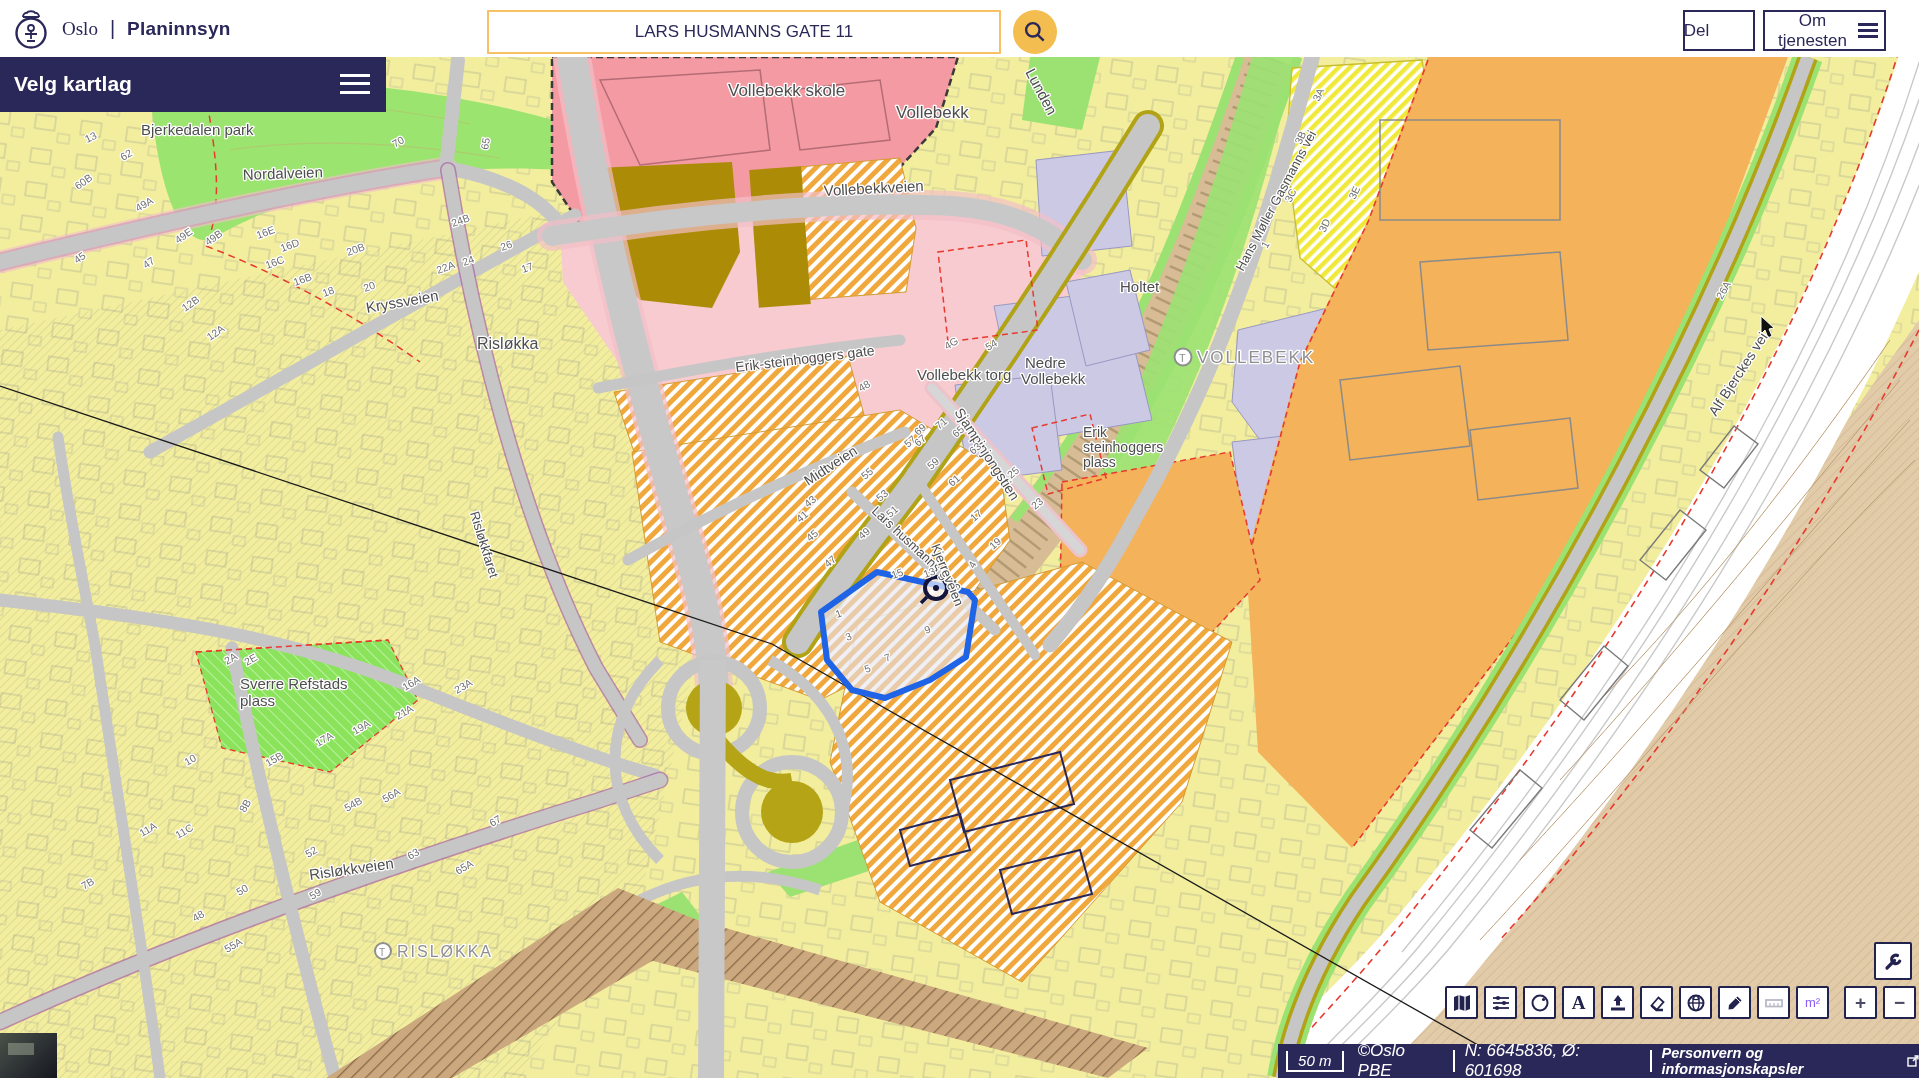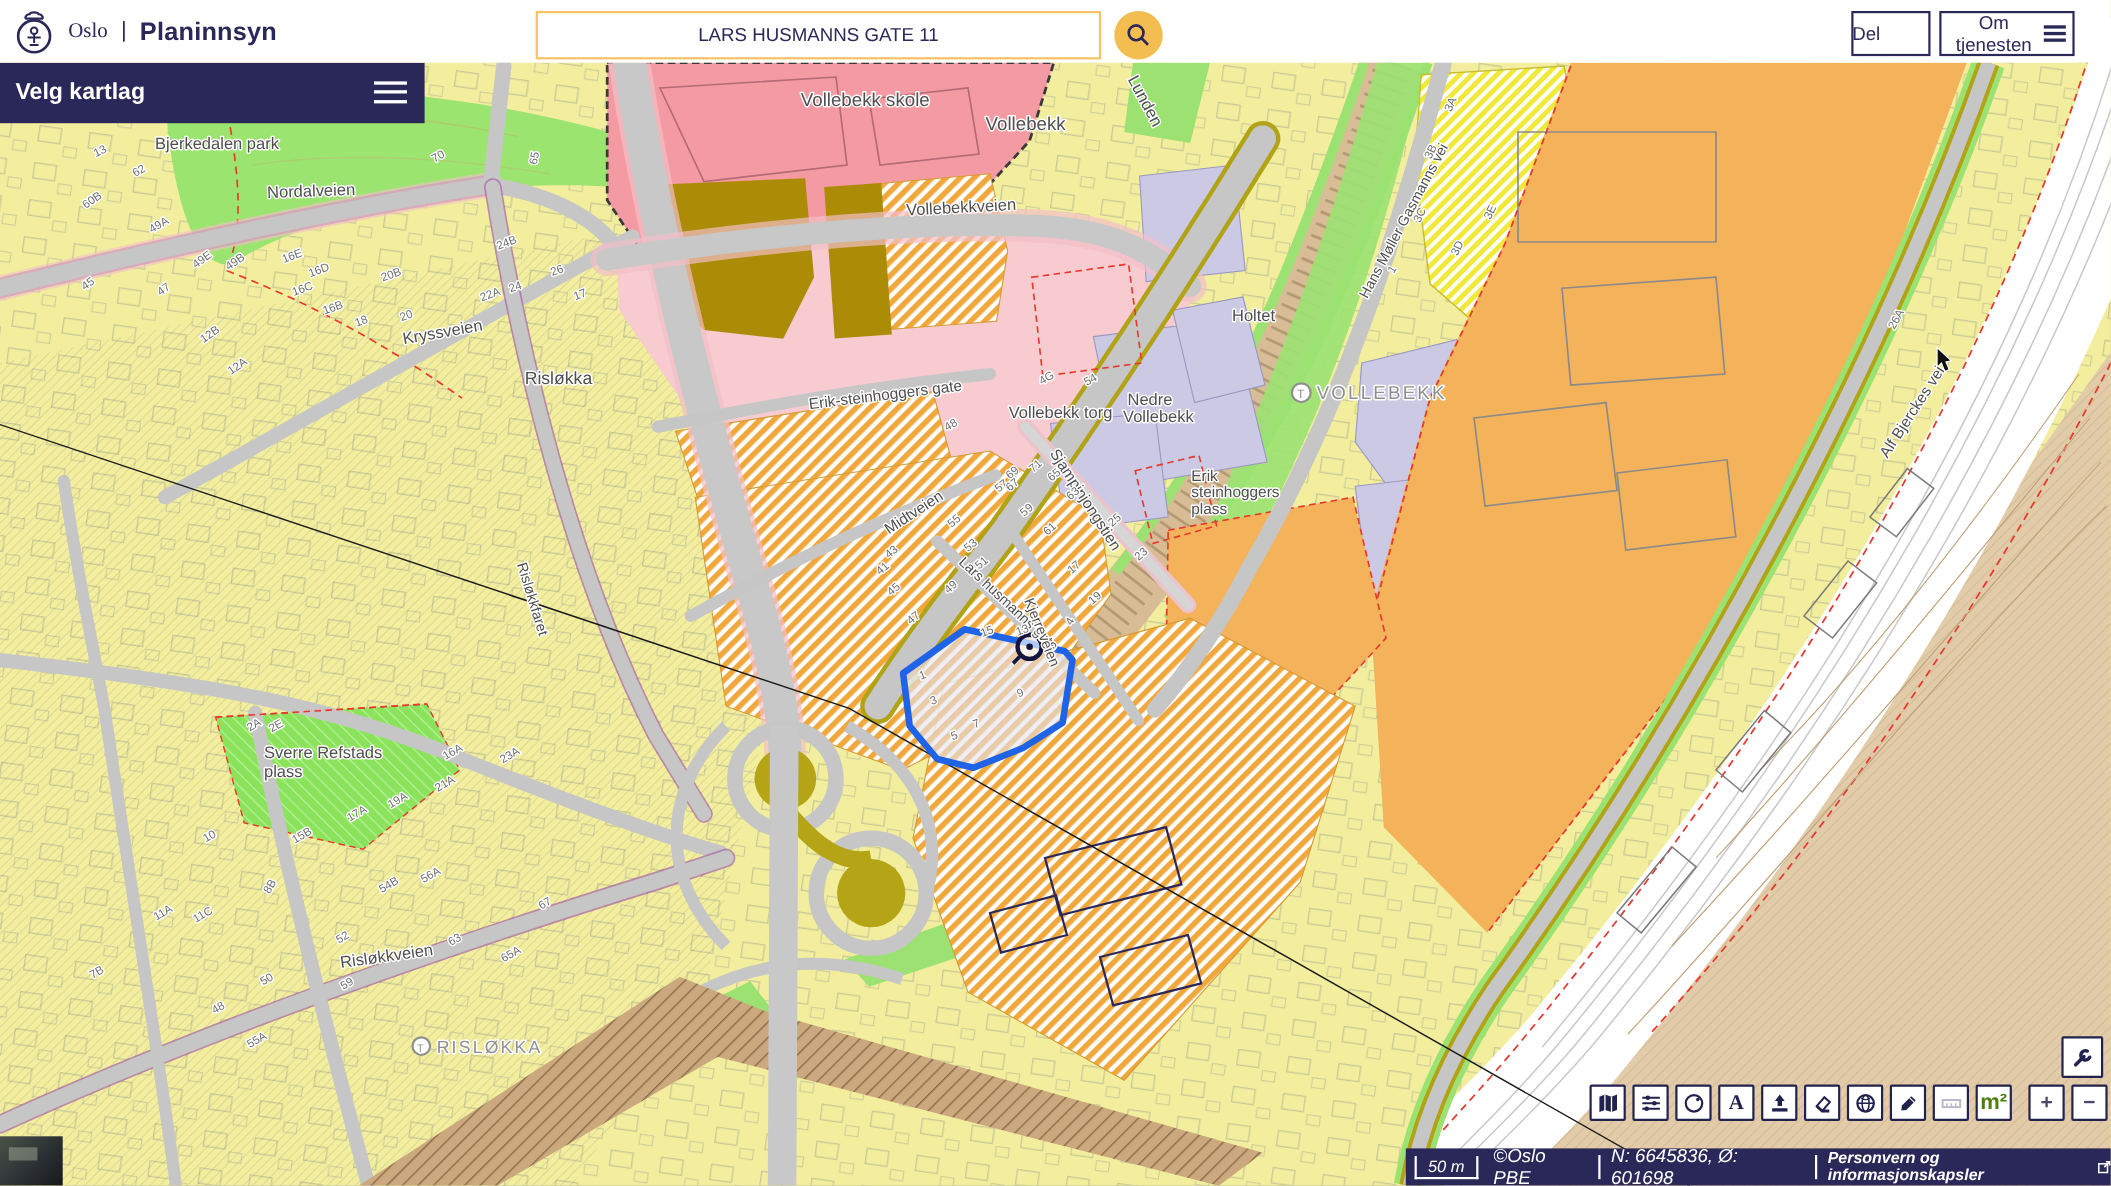--- a/index.html
+++ b/index.html
@@ -7,21 +7,21 @@
   .stage{position:relative;width:1919px;height:1078px;overflow:hidden;background:#F2EE9E;
          font-family:"Liberation Sans",sans-serif;}
   svg text{font-family:"Liberation Sans",sans-serif;}
   .mlab{paint-order:stroke;stroke:#ffffff;stroke-width:2.6px;stroke-linejoin:round;}
   
   .hdr{position:absolute;top:0;left:0;width:1919px;height:57px;background:#fff;z-index:30;
        display:flex;align-items:center;}
   .brand{display:flex;align-items:center;gap:10px;margin-left:10px;color:#2A2859;}
   .brand .city{font-size:19px;font-family:Liberation Serif, serif;}
   .brand .sep{color:#2A2859;font-size:20px;margin:0 2px;}
-  .brand .app{font-size:23px;font-weight:700;letter-spacing:.2px;}
+  .brand .app{font-size:19px;font-weight:700;letter-spacing:.2px;}
   .searchwrap{position:absolute;left:487px;top:10px;display:flex;align-items:center;}
   .searchbox{width:514px;height:44px;border:2px solid #F8C163;background:#fff;color:#2A2859;
              font-size:17px;padding:0 14px;outline:none;font-family:"Liberation Sans",sans-serif;text-align:center;}
   .searchbtn{width:44px;height:44px;border-radius:50%;background:#F3BD4F;border:none;margin-left:12px;
              display:flex;align-items:center;justify-content:center;cursor:pointer;}
   .hbtn{position:absolute;top:10px;height:41px;background:#fff;border:2px solid #2A2859;color:#2A2859;
         font-size:17px;display:flex;align-items:center;justify-content:center;gap:8px;cursor:pointer;
         font-family:"Liberation Sans",sans-serif;}
   .hbtn.del{left:1683px;width:72px;gap:45px;}
   .hbtn.about{left:1763px;width:123px;gap:4px;}
@@ -32,21 +32,21 @@
   .panel .ttl{color:#fff;font-size:21px;font-weight:700;}
   .wlines span{display:block;width:30px;height:3px;background:#fff;margin:5.5px 0;}
   
   .toolrow{position:absolute;left:1445px;top:986px;display:flex;z-index:25;}
   .tbtn{width:33px;height:33px;background:#fff;border:2.5px solid #22224E;border-radius:2px;
         margin-right:6px;display:flex;align-items:center;justify-content:center;padding:0;cursor:pointer;
         color:#22224E;font-family:"Liberation Sans",sans-serif;}
   .tbtn.zin{margin-left:9px;}
   .tbtn .big{font-size:19px;color:#4A4A66;font-weight:700;}
   .tbtn .aletter{font-family:"Liberation Serif",serif;font-weight:700;font-size:19px;color:#22224E;}
-  .tbtn .m2{font-size:20px;font-weight:700;color:#4d7c0f;}
+  .tbtn .m2{font-size:13px;font-weight:400;color:#8b5cf6;}
   .wrench{position:absolute;left:1874px;top:942px;width:38px;height:38px;z-index:25;}
   
   .sbar{position:absolute;left:1278px;top:1044px;width:641px;height:34px;background:#2A2859;z-index:30;
         display:flex;align-items:center;color:#fff;font-style:italic;}
   .scalebox{width:58px;height:21px;border:2px solid #fff;border-top:none;margin-left:8px;
             display:flex;align-items:center;justify-content:center;font-size:15px;}
   .sdiv{width:1.5px;height:22px;background:#fff;margin:0 10px;}
   .scopy{font-size:17px;margin-left:14px;}
   .scoord{font-size:17px;}
   .spriv{font-size:14.5px;font-weight:700;display:flex;align-items:center;gap:0;cursor:pointer;

